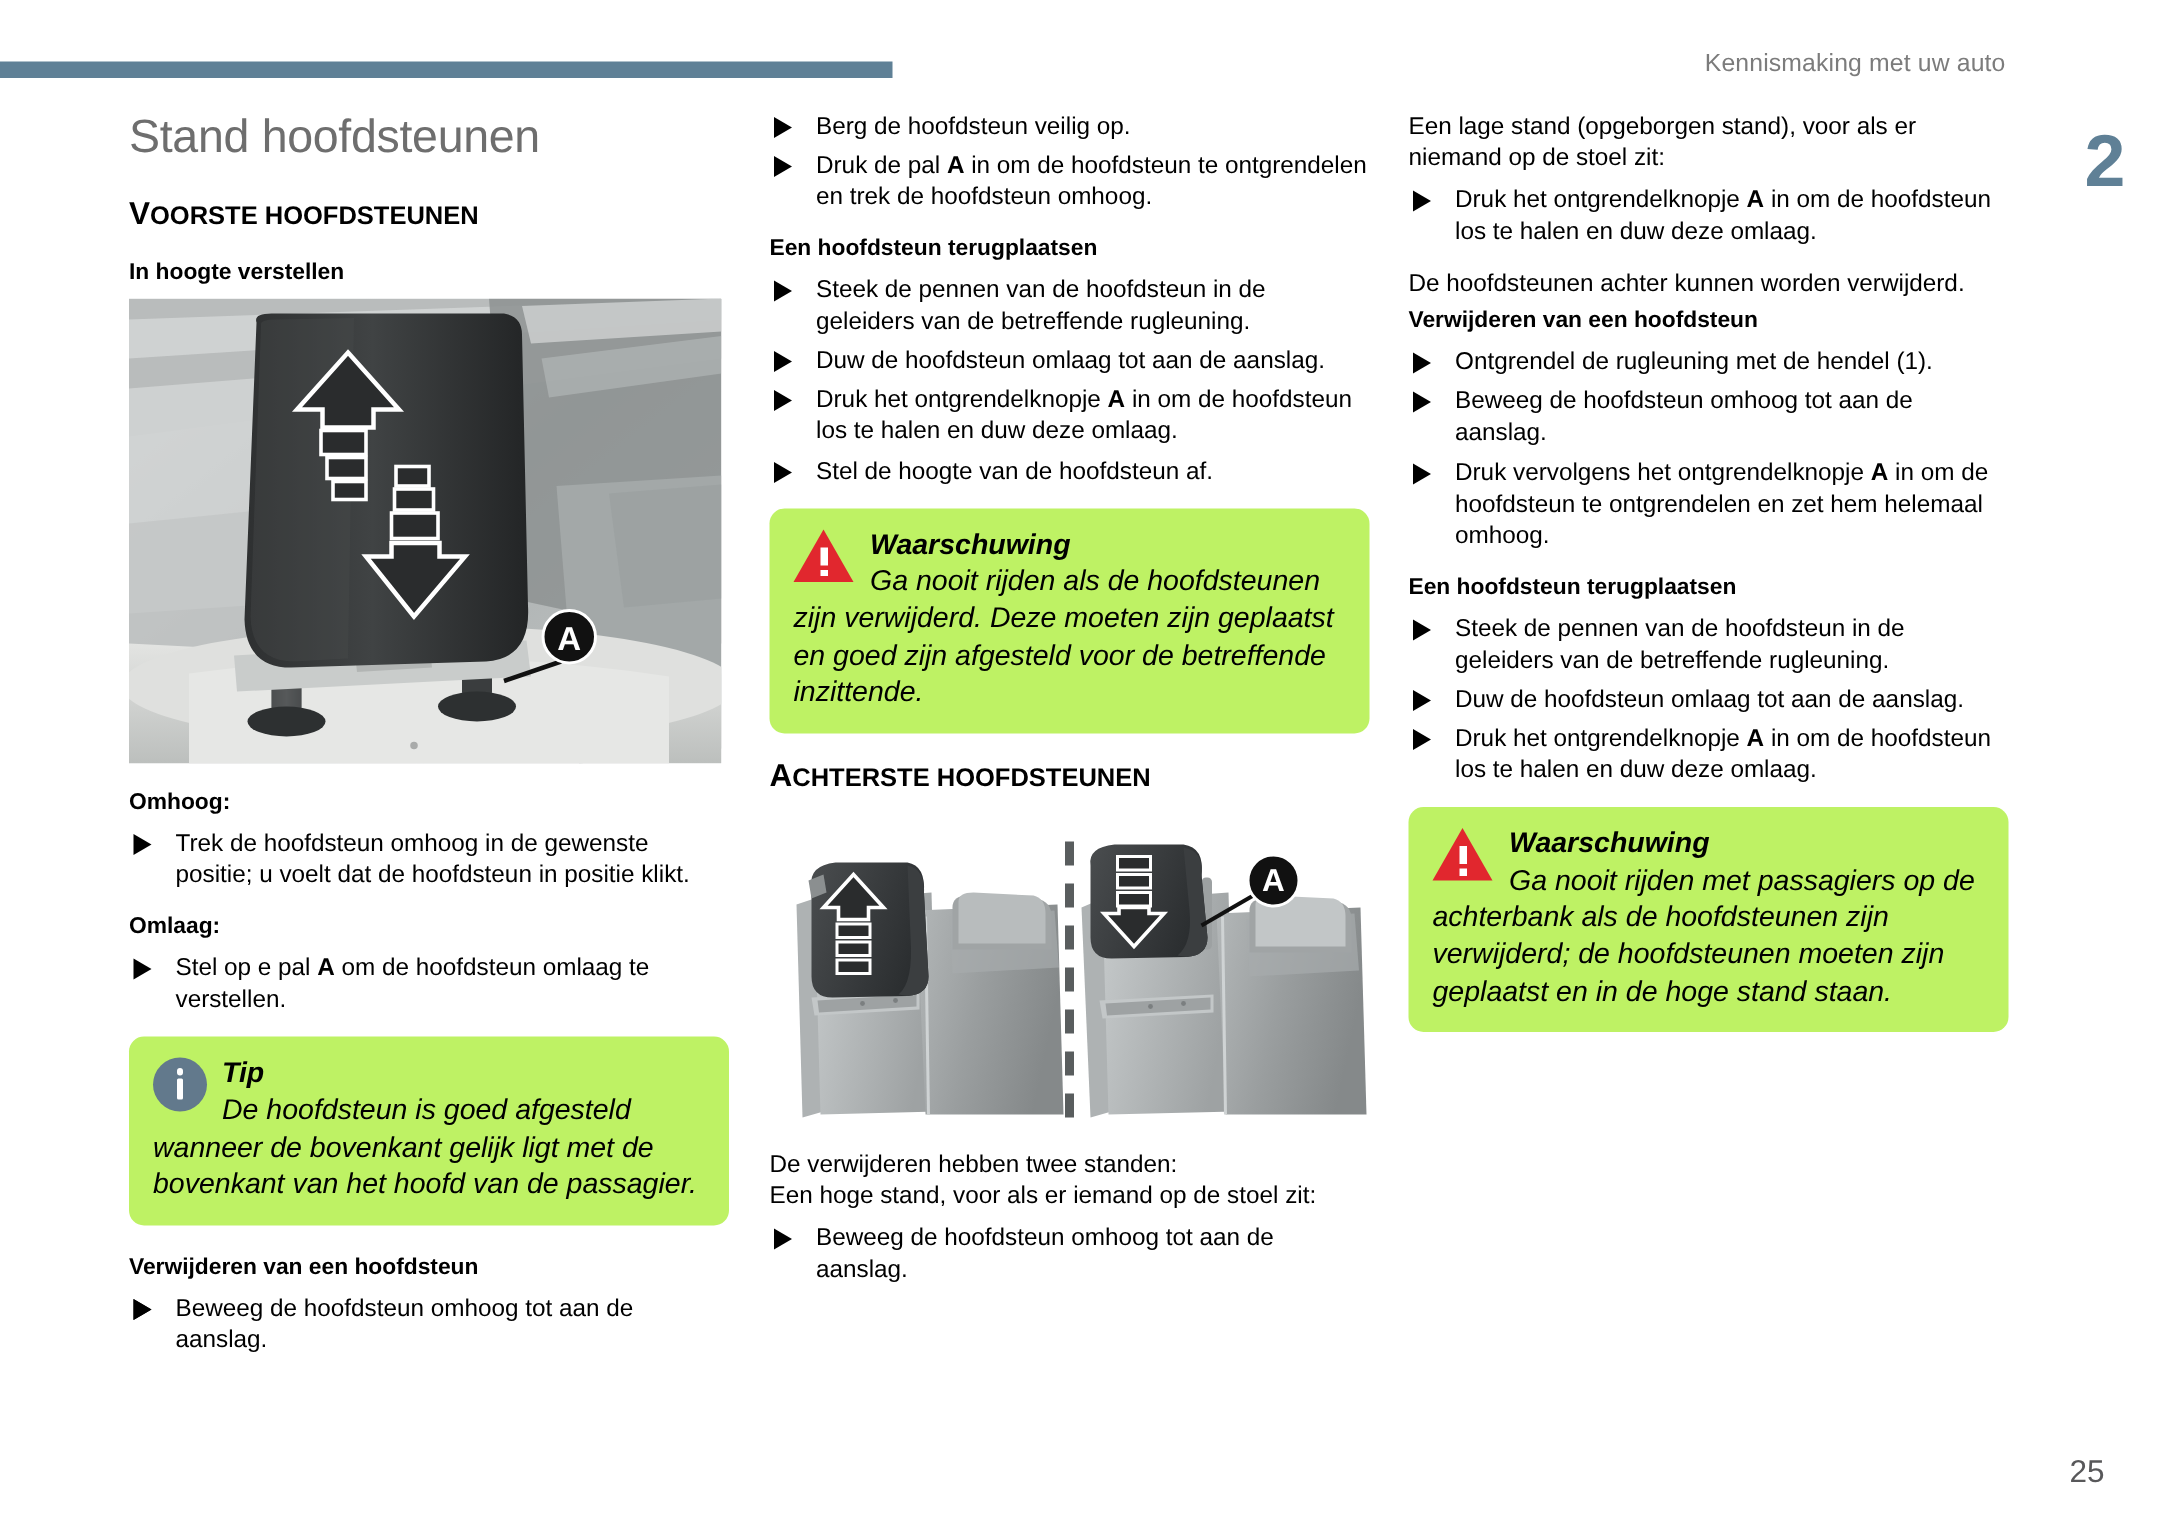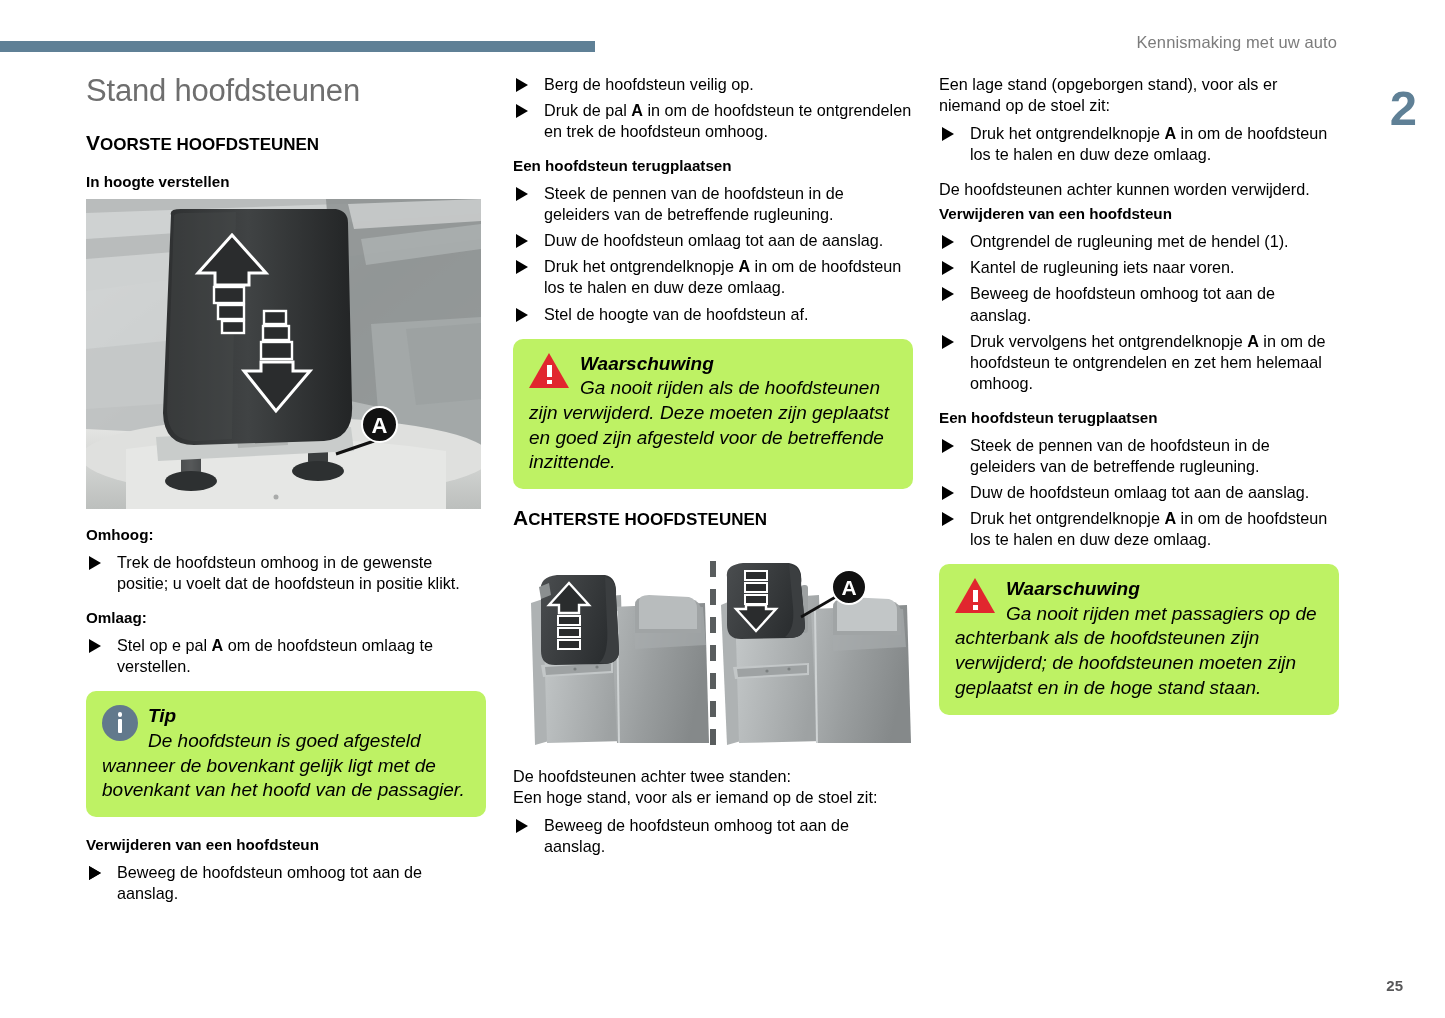--- a/index.html
+++ b/index.html
@@ -21,21 +21,21 @@
   .header-title {
     position:absolute; right:108px; top:33px;
     font-size:16.5px; color:#7c7c7c; letter-spacing:0.1px;
   }
   .chapter-num {
     position:absolute; right:28px; top:84px;
     font-size:49px; font-weight:bold; color:#5f8096; line-height:1;
   }
   .page-num {
     position:absolute; right:42px; bottom:24px;
-    font-size:15px; font-weight:bold; color:#58585a;
+    font-size:21px; font-weight:normal; color:#58585a;
   }
 
   
   .col { position:absolute; top:74px; width:400px; }
   #col1 { left:86px; }
   #col2 { left:513px; }
   #col3 { left:939px; }
 
   h1.title {
     font-size:31px; font-weight:normal; color:#6e6e6e;
@@ -355,21 +355,21 @@
         </g>
 
         <line x1="80" y1="62" x2="118" y2="40" stroke="#111" stroke-width="2.6"></line>
       </g>
     </svg>
     <div class="cap-circle" style="left:318px; top:14px; width:36px; height:36px; line-height:34px; font-size:21px;">
       <span>A</span>
     </div>
   </div>
 
-  <p class="body tight">De hoofdsteunen achter twee standen:</p>
+  <p class="body tight">De verwijderen hebben twee standen:</p>
   <p class="body">Een hoge stand, voor als er iemand op de stoel zit:</p>
 
   <ul class="bullets">
     <li><span class="tri"></span><span>Beweeg de hoofdsteun omhoog tot aan de aanslag.</span></li>
   </ul>
 </div>
 
 <div class="col" id="col3">
 
   <p class="body">Een lage stand (opgeborgen stand), voor als er niemand op de stoel zit:</p>
@@ -377,21 +377,20 @@
   <ul class="bullets">
     <li><span class="tri"></span><span>Druk het ontgrendelknopje </span><b>A</b><span> in om de hoofdsteun los te halen en duw deze omlaag.</span></li>
   </ul>
 
   <p class="body tight">De hoofdsteunen achter kunnen worden verwijderd.</p>
 
   <h3 class="sub" style="margin-top:4px;">Verwijderen van een hoofdsteun</h3>
 
   <ul class="bullets">
     <li><span class="tri"></span><span>Ontgrendel de rugleuning met de hendel (1).</span></li>
-    <li><span class="tri"></span><span>Kantel de rugleuning iets naar voren.</span></li>
     <li><span class="tri"></span><span>Beweeg de hoofdsteun omhoog tot aan de aanslag.</span></li>
     <li><span class="tri"></span><span>Druk vervolgens het ontgrendelknopje </span><b>A</b><span> in om de hoofdsteun te ontgrendelen en zet hem helemaal omhoog.</span></li>
   </ul>
 
   <h3 class="sub">Een hoofdsteun terugplaatsen</h3>
 
   <ul class="bullets">
     <li><span class="tri"></span><span>Steek de pennen van de hoofdsteun in de geleiders van de betreffende rugleuning.</span></li>
     <li><span class="tri"></span><span>Duw de hoofdsteun omlaag tot aan de aanslag.</span></li>
     <li><span class="tri"></span><span>Druk het ontgrendelknopje </span><b>A</b><span> in om de hoofdsteun los te halen en duw deze omlaag.</span></li>

